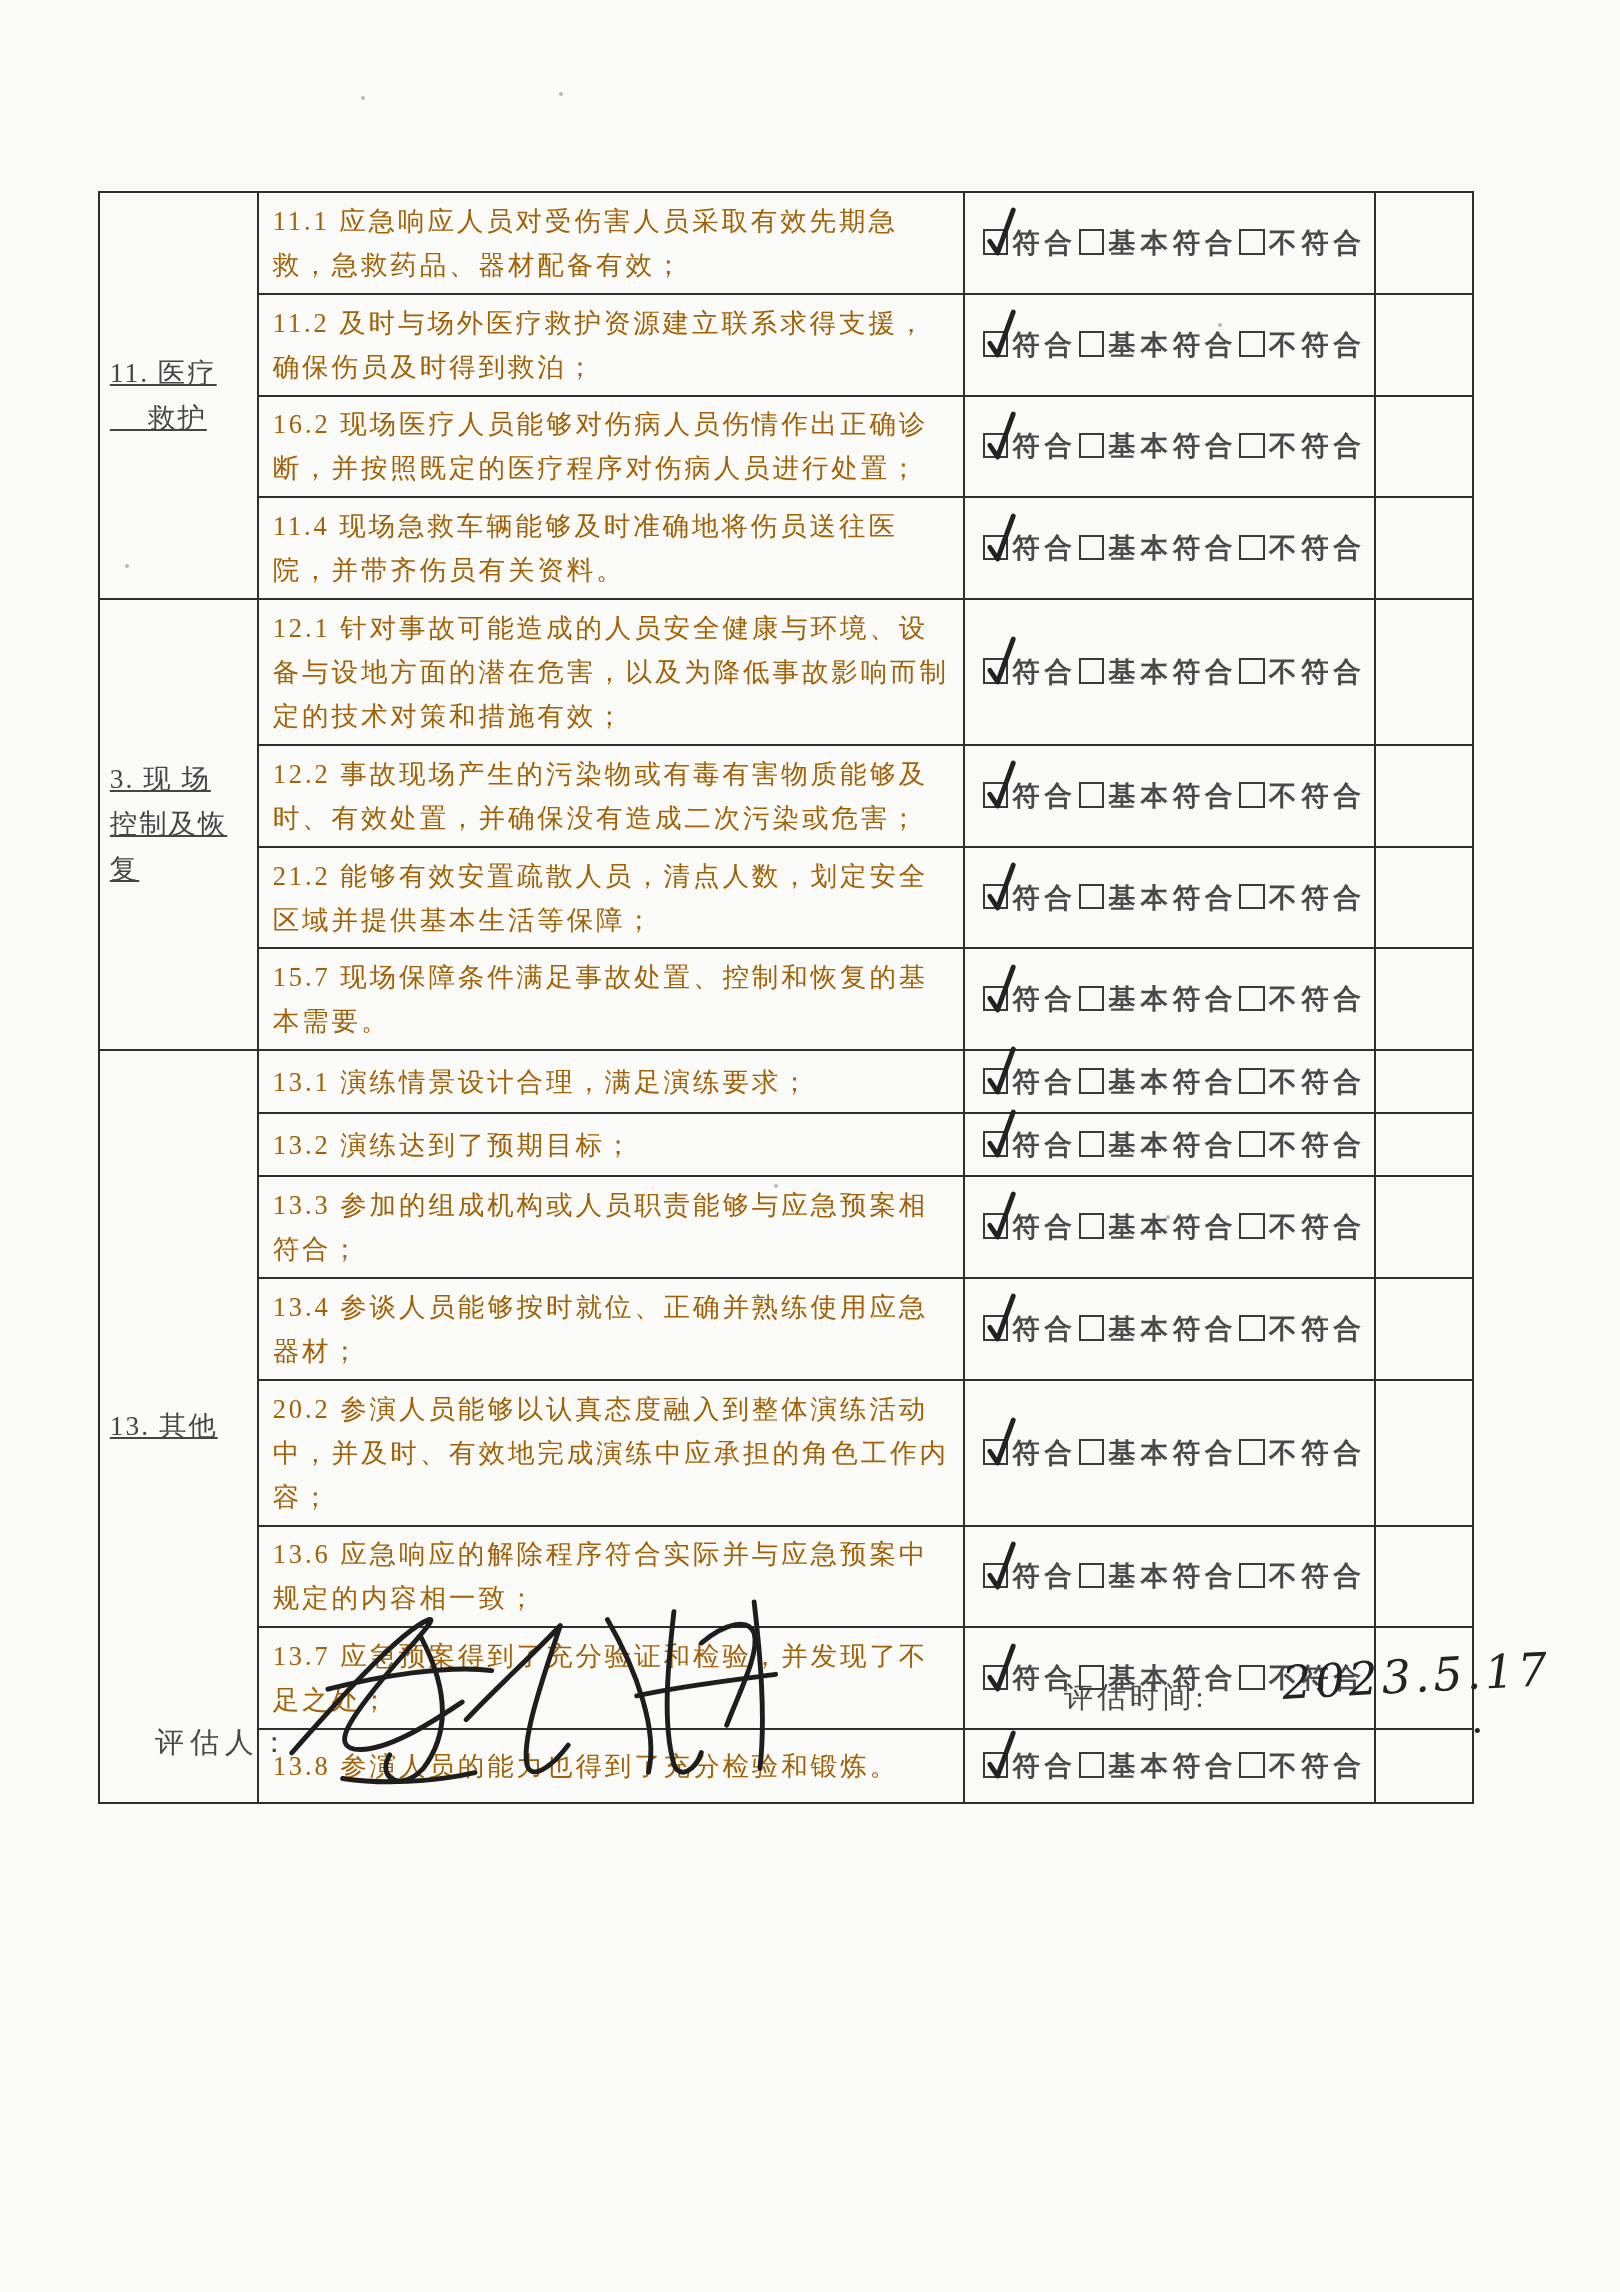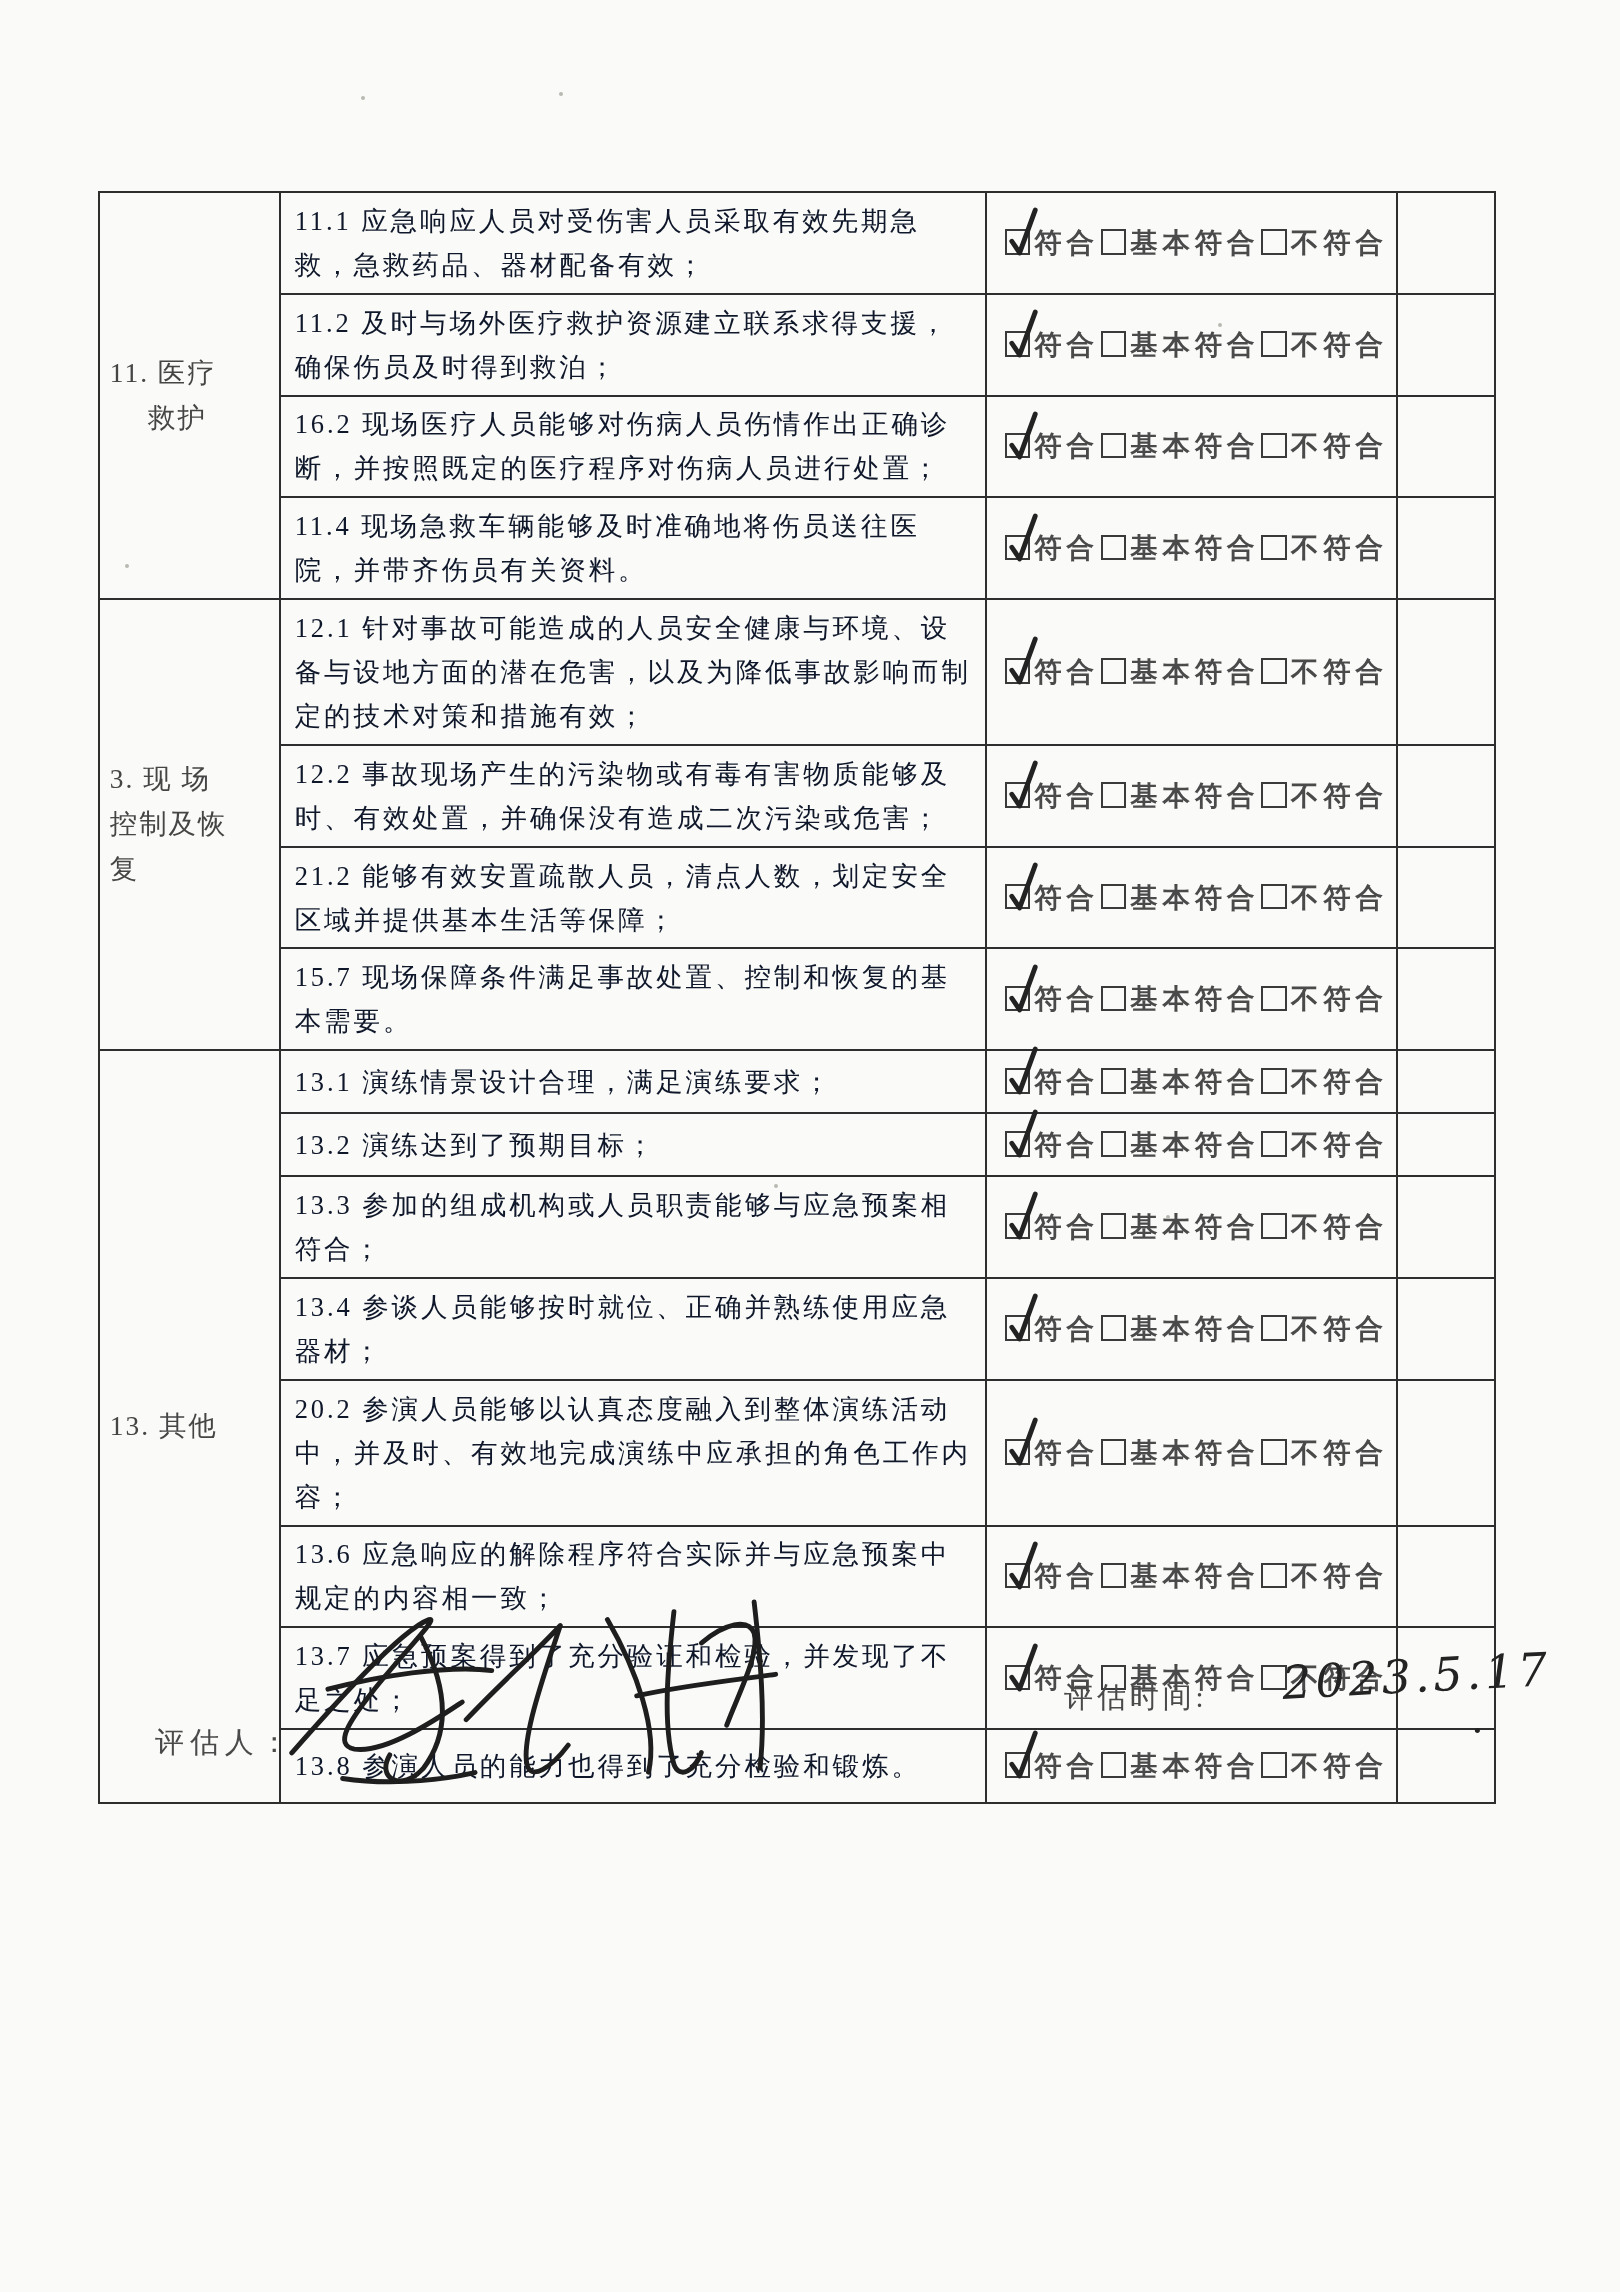--- a/index.html
+++ b/index.html
@@ -18,36 +18,37 @@
     border-collapse:collapse;
     table-layout:fixed;
     width:1375px;
   }
   table.eval td{
     border:2px solid #2e2e2e;
     vertical-align:middle;
     box-sizing:border-box;
   }
   td.cat{
-    width:181px;
+    width:159px;
     text-align:left;
     padding:3.9px 3.9px 3.9px 9.8px;
     font-size:27.4px;
     letter-spacing:2px;
     line-height:45px;
     white-space:pre-wrap;
     color:#454545;
+    text-decoration:underline;
   }
   td.crit{
     width:706px;
     padding:5.9px 9.8px 5.9px 13.7px;
     font-size:26.5px;
     letter-spacing:2.9px;
     line-height:44px;
-    color:#0f172a;
+    color:#a16207;
   }
   td.chk{
     width:411px;
     padding:3.9px 3.9px 3.9px 15.7px;
     white-space:nowrap;
     font-size:27.4px;
     letter-spacing:4.9px;
     color:#4a4a4a;
     overflow:visible;
     font-weight:bold;

